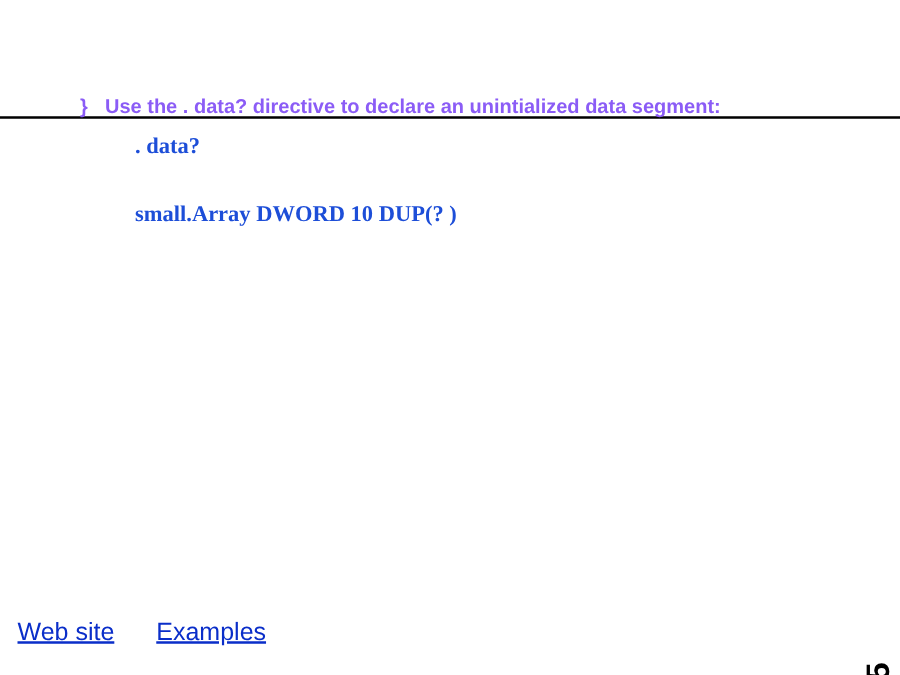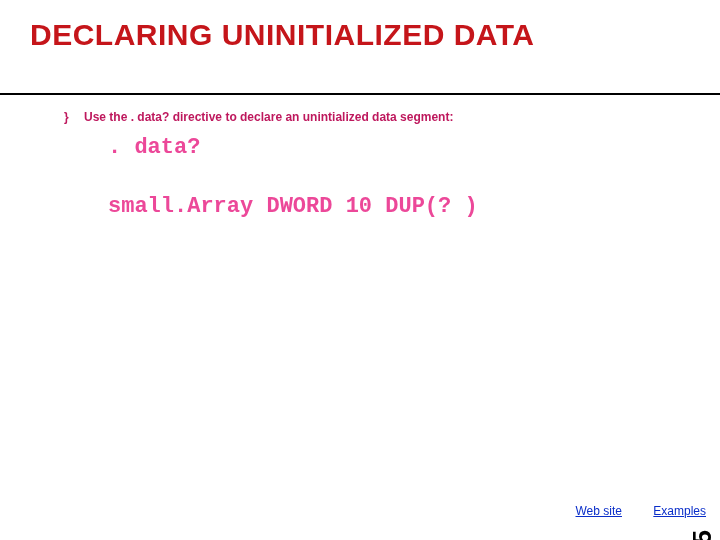--- a/index.html
+++ b/index.html
@@ -23,55 +23,55 @@
   .rule {
     position: absolute;
     left: 0; right: 0;
     top: 93px;
     height: 2px;
     background: #000;
   }
   .content { margin-top: 58px; padding: 0 16px 0 34px; }
   .bullet {
     position: relative;
-    font-size: 12px;
+    font-size: 16px;
     font-weight: 700;
-    color: #be185d;
+    color: #8b5cf6;
     line-height: 1.25;
     margin: 0 0 6px 0;
     padding-left: 20px;
   }
   .bullet::before {
     content: "}";
     position: absolute;
     left: 0; top: 0;
     font-weight: 700;
   }
   .code {
-    font-family: Liberation Mono, monospace;
-    font-size: 22px;
+    font-family: Liberation Serif, serif;
+    font-size: 18px;
     font-weight: 700;
-    color: #ec4899;
+    color: #1d4ed8;
     margin: 10px 0 16px 44px;
   }
   .gap { height: 8px; }
   .box {
     border: 1.5px solid #000;
     margin: 110px 16px 0 16px;
     padding: 8px 10px;
     font-size: 19px;
     font-weight: 400;
     color: #000;
   }
   .links {
     position: absolute;
     left: 0; right: 0;
     bottom: 22px;
-    text-align: right;
-    font-size: 12px;
+    text-align: left;
+    font-size: 20px;
   }
   .links a {
     color: #0a2ec9;
     text-decoration: underline;
     margin: 0 14px;
   }
   .page-num {
     position: absolute;
     right: 2px;
     bottom: 10px;
@@ -79,21 +79,20 @@
     transform-origin: right bottom;
     font-size: 26px;
     font-weight: 900;
     color: #000;
   }
 </style>
 </head>
 <body>
 
 <div class="slide">
-  <h1 class="title">DECLARING UNINITIALIZED DATA</h1>
   <div class="rule"></div>
 
   <div class="content">
     <p class="bullet">Use the . data? directive to declare an unintialized data segment:</p>
     <div class="code">. data?</div>
 
     <div class="gap"></div>
     <div class="code">small.Array DWORD 10 DUP(? )</div>
 
   </div>

